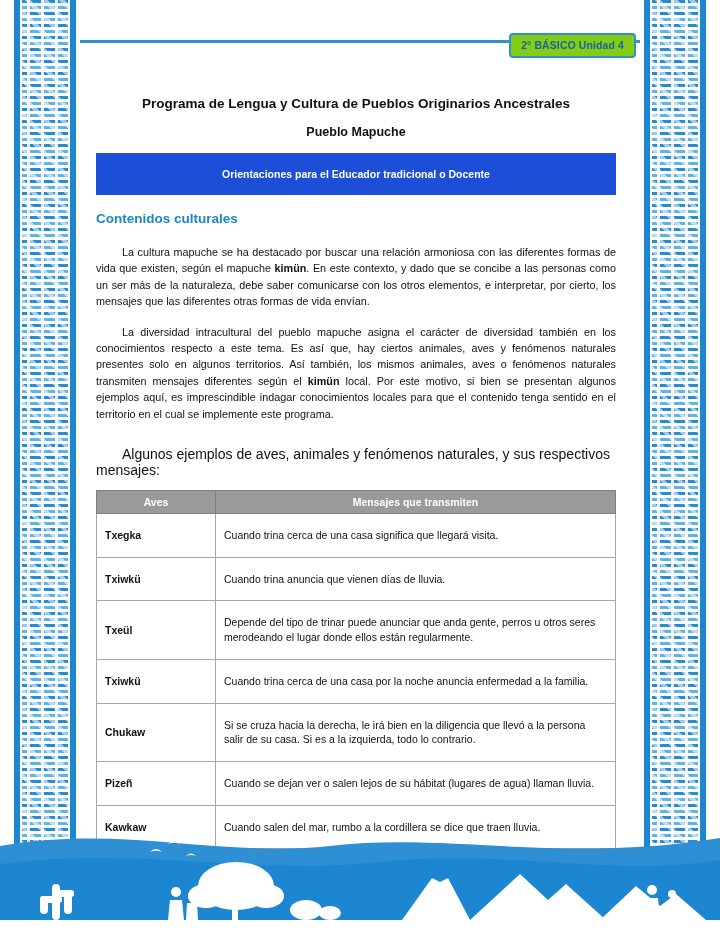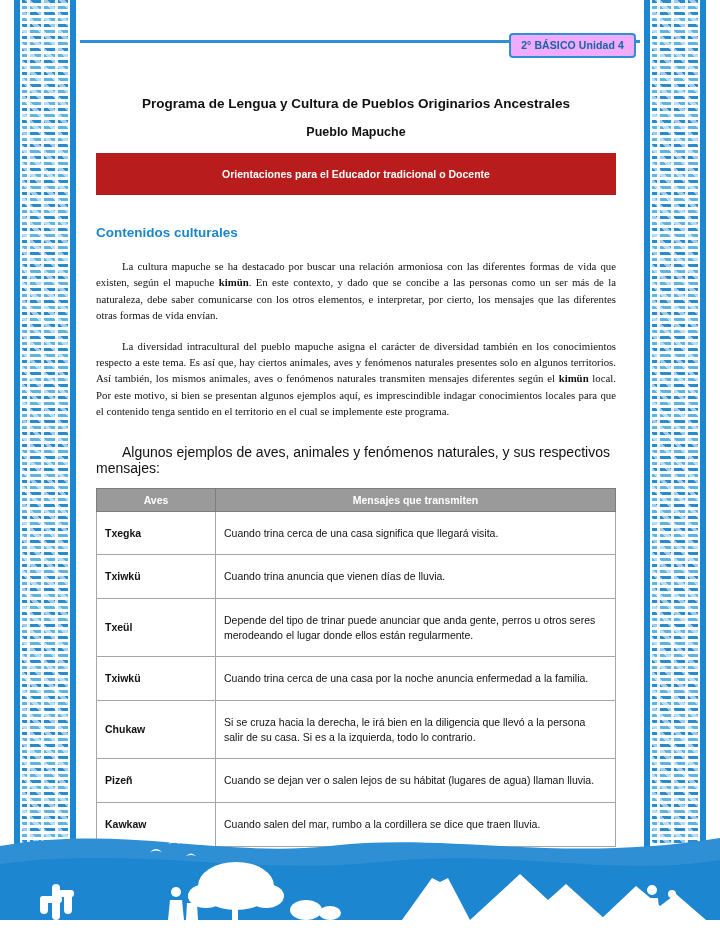--- a/index.html
+++ b/index.html
@@ -62,21 +62,21 @@
     left: 80px;
     right: 80px;
     top: 40px;
     height: 3px;
     background: #2f8fd4;
   }
   .unit-badge {
     position: absolute;
     right: 84px;
     top: 33px;
-    background: #f0abfc;
+    background: #84cc16;
     border: 2px solid #2f8fd4;
     border-radius: 4px;
     color: #1763a8;
     font-size: 10.5px;
     font-weight: bold;
     padding: 4px 10px 5px;
     letter-spacing: 0.1px;
   }
 
   
@@ -95,43 +95,42 @@
     margin: 0 0 14px 0;
   }
   .doc-subtitle {
     text-align: center;
     font-size: 12.5px;
     font-weight: bold;
     color: #111111;
     margin: 0 0 14px 0;
   }
   .banner {
-    background: #b91c1c;
+    background: #1d4ed8;
     color: #ffffff;
     text-align: center;
     font-size: 10.5px;
     font-weight: bold;
     padding: 15px 6px;
-    margin-bottom: 30px;
+    margin-bottom: 16px;
   }
   .section-heading {
     color: #1b86c9;
     font-size: 13.5px;
     font-weight: bold;
     margin: 0 0 18px 0;
   }
 
   .para {
     font-size: 10.8px;
     line-height: 1.52;
     color: #111111;
     text-align: justify;
     margin: 0 0 14px 0;
     text-indent: 26px;
-    font-family: Liberation Serif, serif;
   }
   .para b { font-weight: bold; }
 
   .lead {
     font-size: 14px;
     color: #111111;
     margin: 24px 0 12px 0;
     text-indent: 26px;
   }
 

